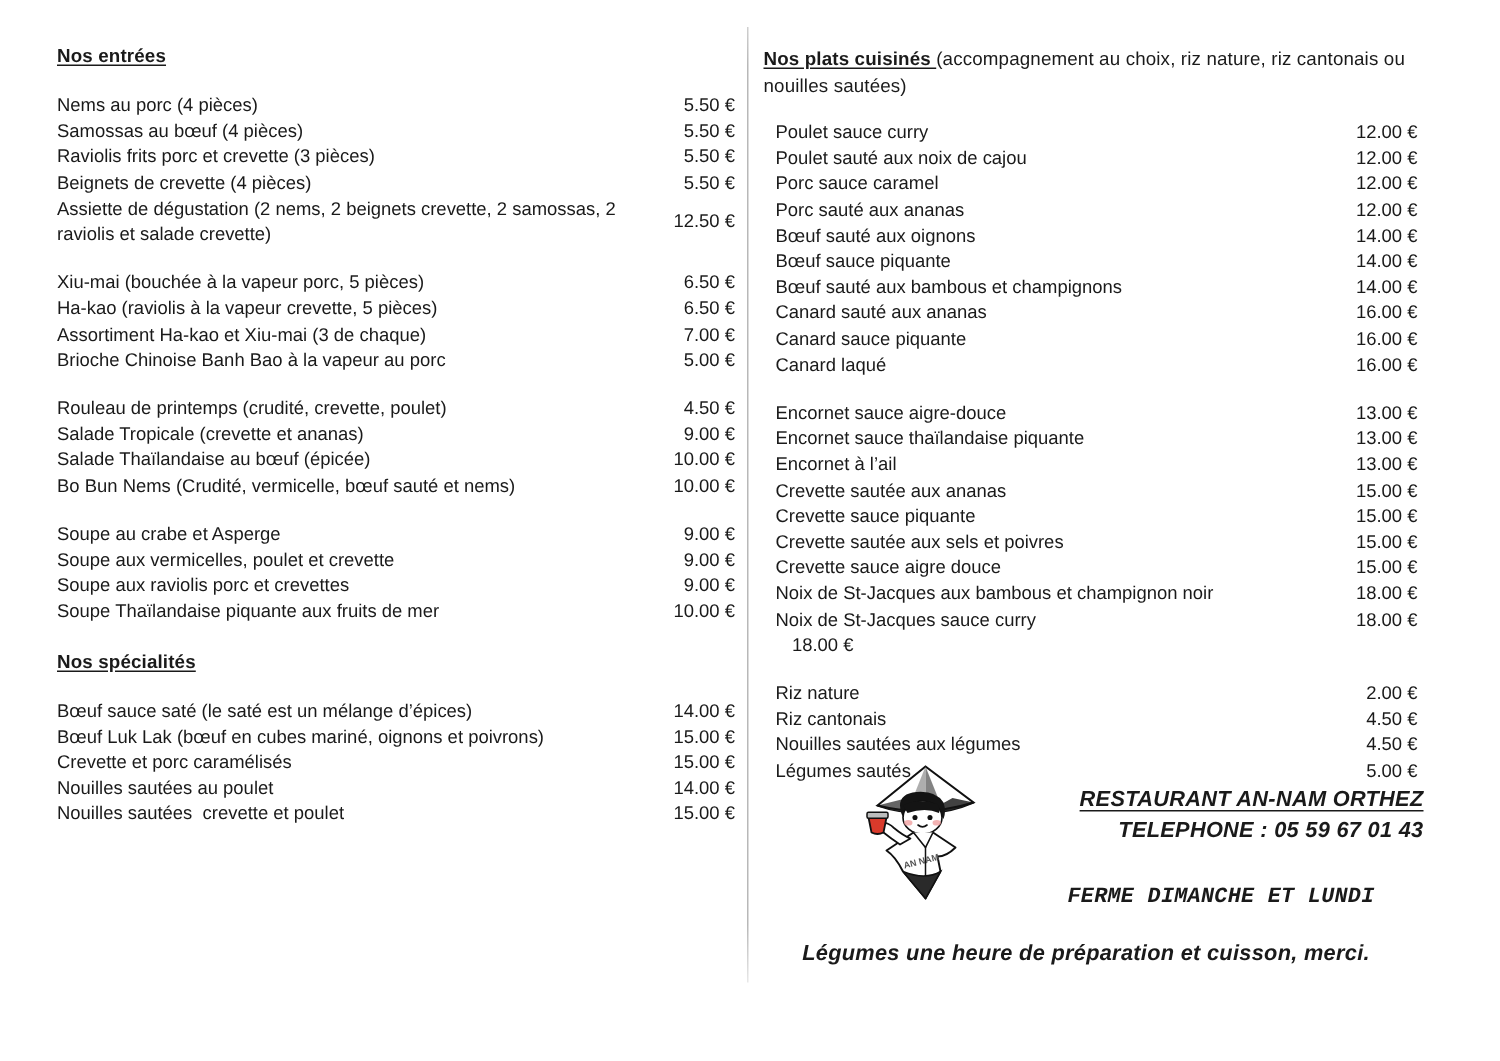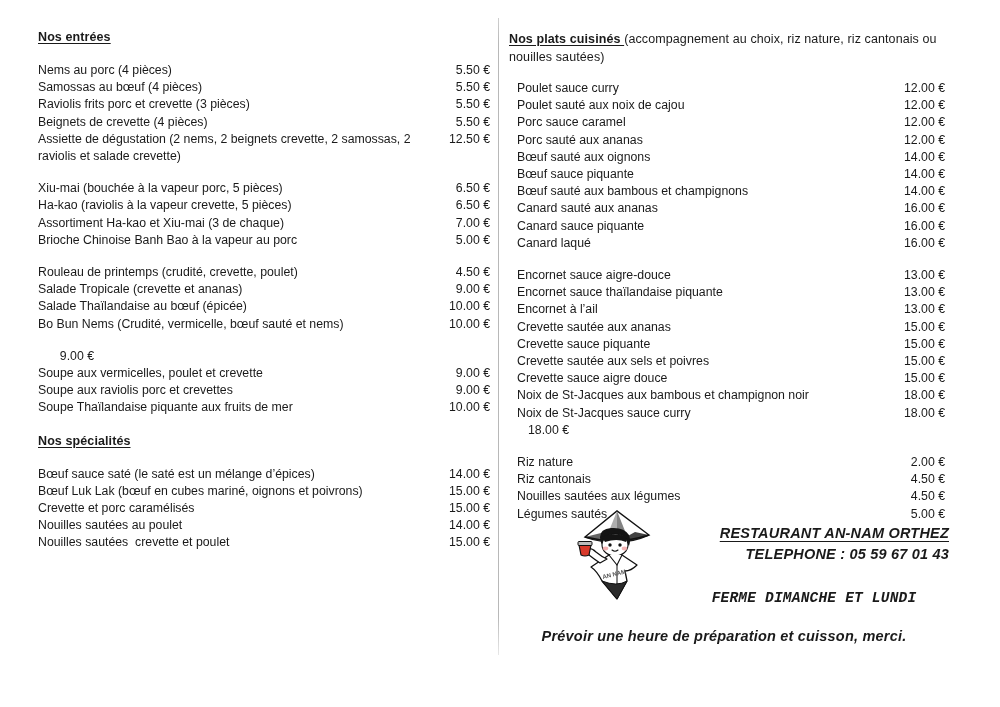--- a/index.html
+++ b/index.html
@@ -51,21 +51,21 @@
     font-weight: normal;
   }
 
   .items {
     list-style: none;
     margin: 0;
     padding: 0;
   }
   .row {
     display: flex;
-    align-items: flex-start;
+    align-items: center;
     font-size: 12.3px;
     line-height: 17.2px;
     white-space: pre-wrap;
   }
   .row .name {
     flex: 1 1 auto;
     padding-right: 10px;
   }
   .row .price {
     flex: 0 0 auto;
@@ -171,21 +171,21 @@
       <ul class="items">
         <li class="row"><span class="name">Rouleau de printemps (crudité, crevette, poulet)</span><span class="price">4.50 €</span></li>
         <li class="row"><span class="name">Salade Tropicale (crevette et ananas)</span><span class="price">9.00 €</span></li>
         <li class="row"><span class="name">Salade Thaïlandaise au bœuf (épicée)</span><span class="price">10.00 €</span></li>
         <li class="row"><span class="name">Bo Bun Nems (Crudité, vermicelle, bœuf sauté et nems)</span><span class="price">10.00 €</span></li>
       </ul>
     </div>
 
     <div class="group">
       <ul class="items">
-        <li class="row"><span class="price">9.00 €</span></li>
+        <li class="row"><span class="name">Soupe au crabe et Asperge</span><span class="price">9.00 €</span></li>
         <li class="row"><span class="name">Soupe aux vermicelles, poulet et crevette</span><span class="price">9.00 €</span></li>
         <li class="row"><span class="name">Soupe aux raviolis porc et crevettes</span><span class="price">9.00 €</span></li>
         <li class="row"><span class="name">Soupe Thaïlandaise piquante aux fruits de mer</span><span class="price">10.00 €</span></li>
       </ul>
     </div>
 
     <div style="height:17px"></div>
     <div class="section-head"><span class="u">Nos spécialités</span></div>
     <div style="height:18px"></div>
 
@@ -287,16 +287,16 @@
       </svg>
     </div>
 
     <div class="brand-lines">
       <span class="restname">RESTAURANT AN-NAM ORTHEZ</span>
       <span class="phone">TELEPHONE : 05 59 67 01 43</span>
     </div>
 
     <div class="closed">FERME DIMANCHE ET LUNDI</div>
 
-    <div class="notice">Prévoir une heure de préparation et cuisson, merci.</div>
+    <div class="notice">Légumes une heure de préparation et cuisson, merci.</div>
   </div>
 
 </div>
 
 </body></html>

